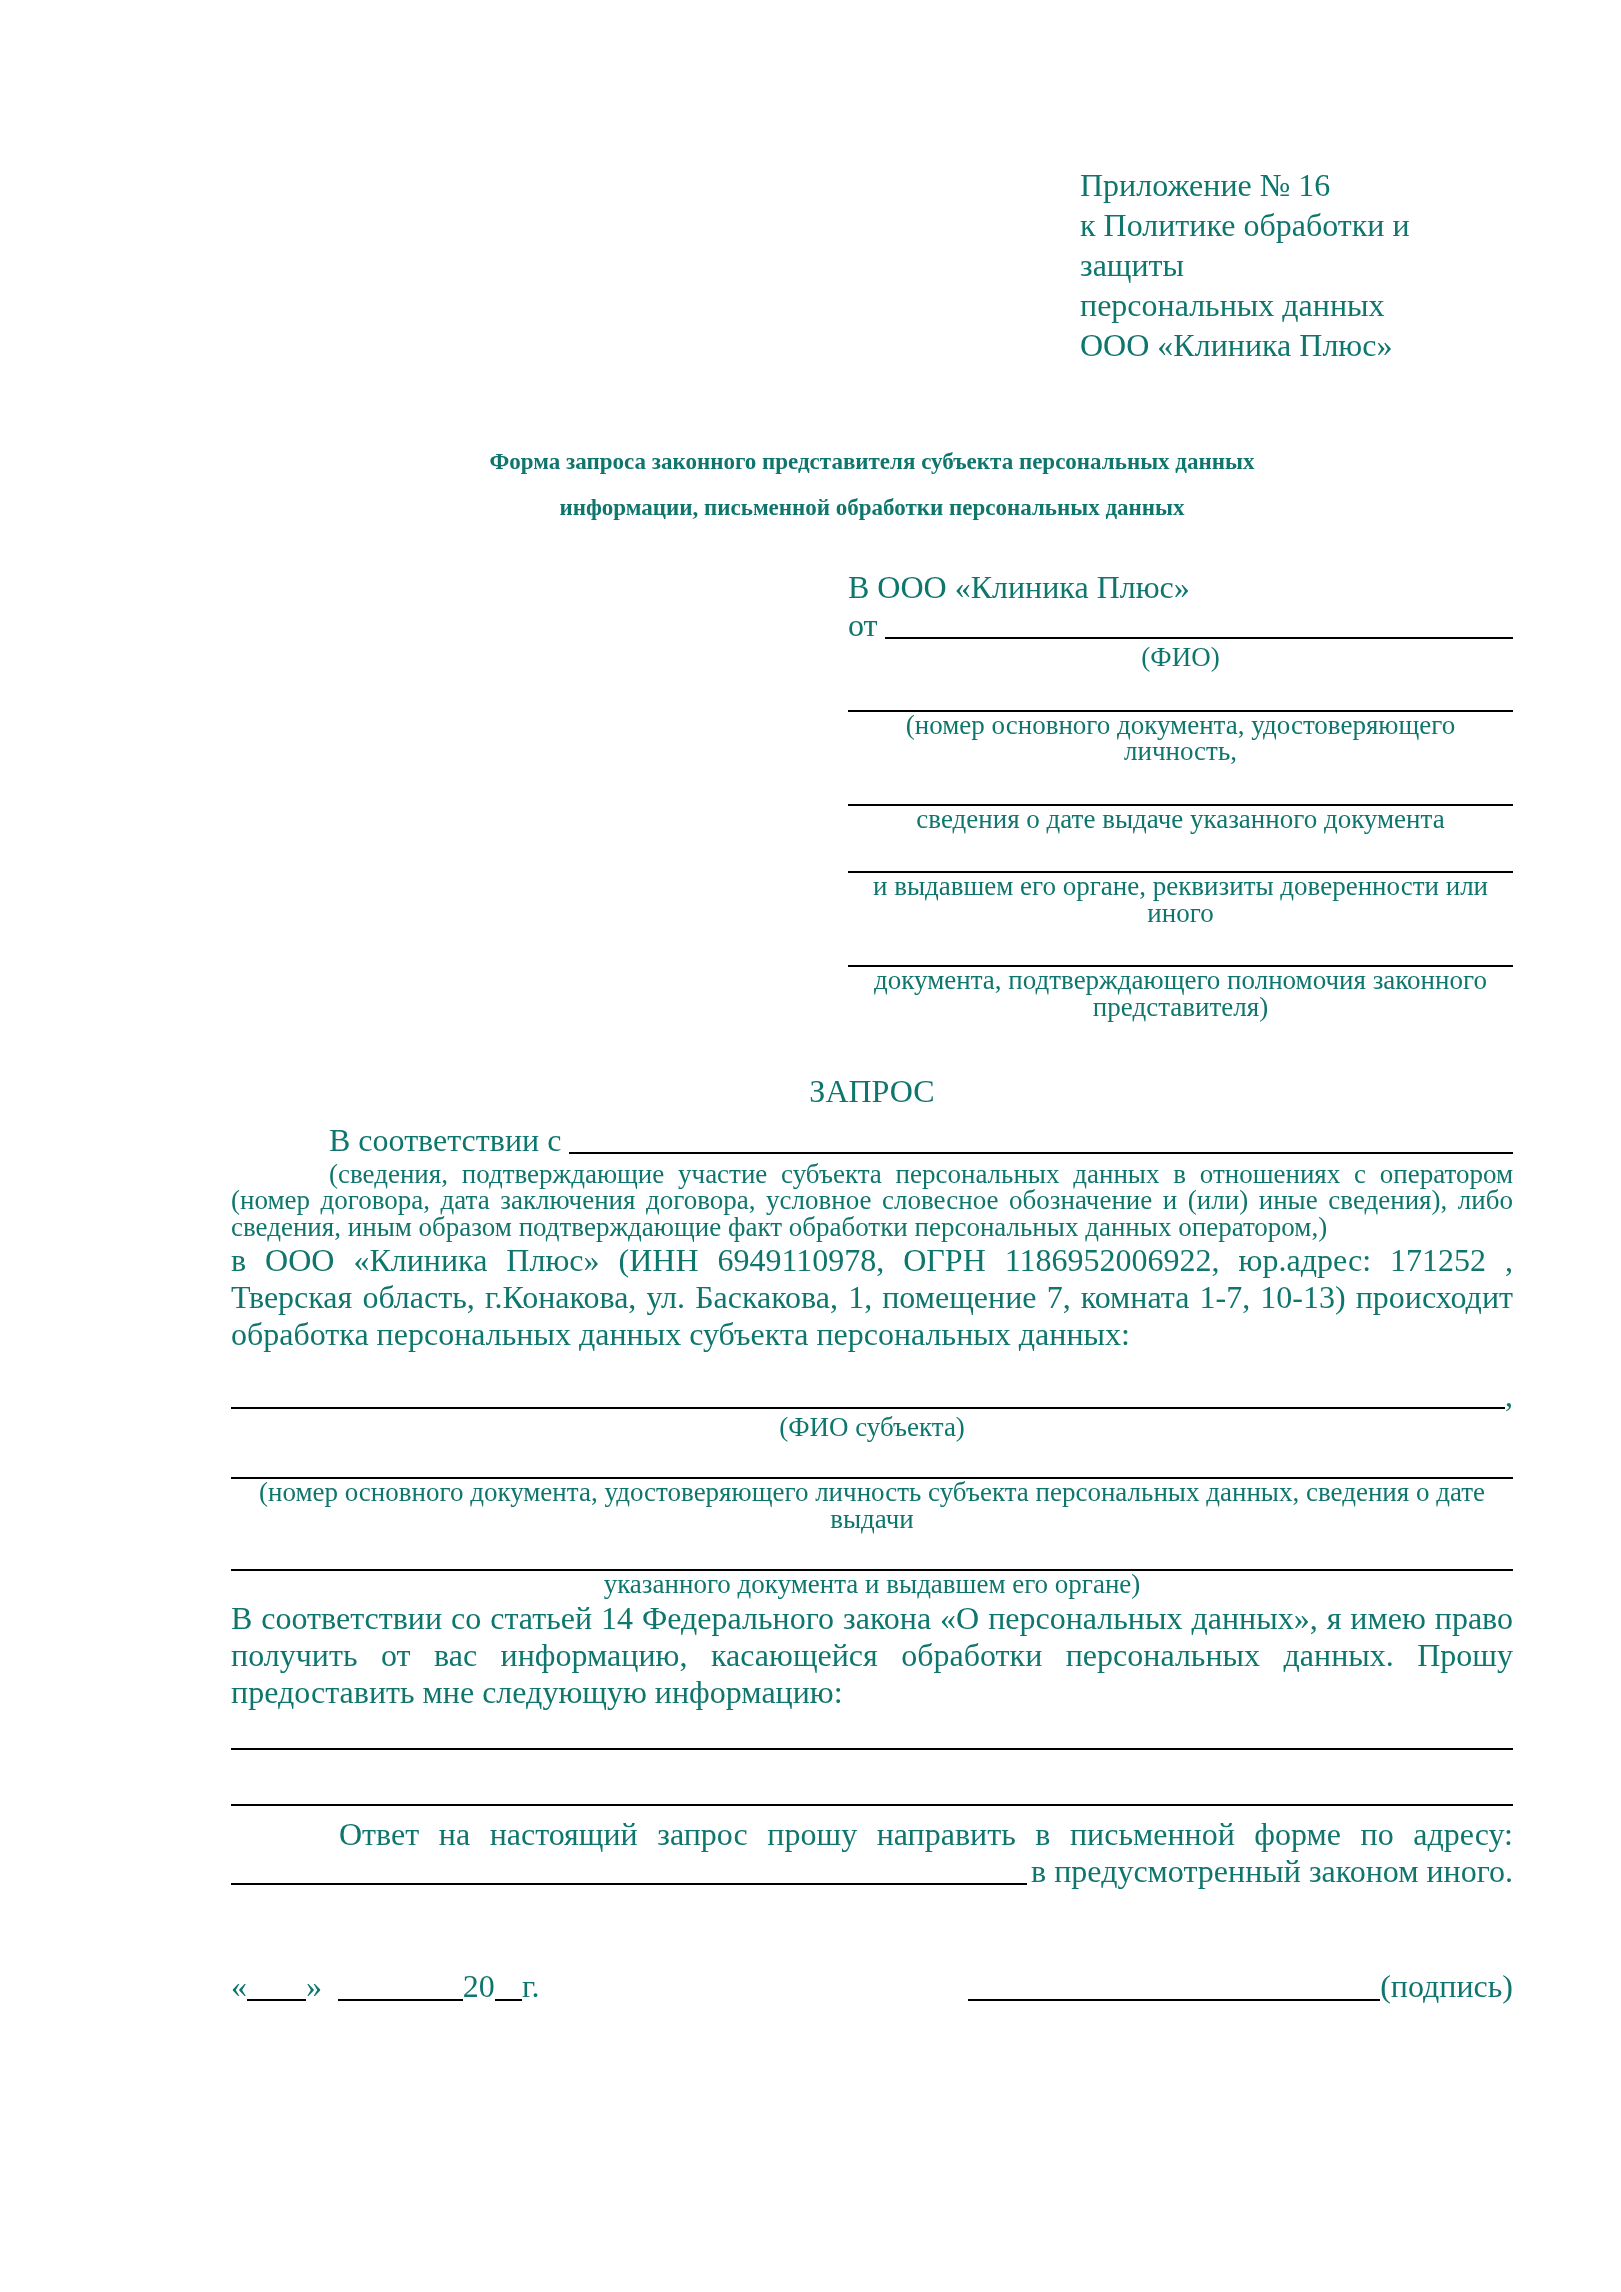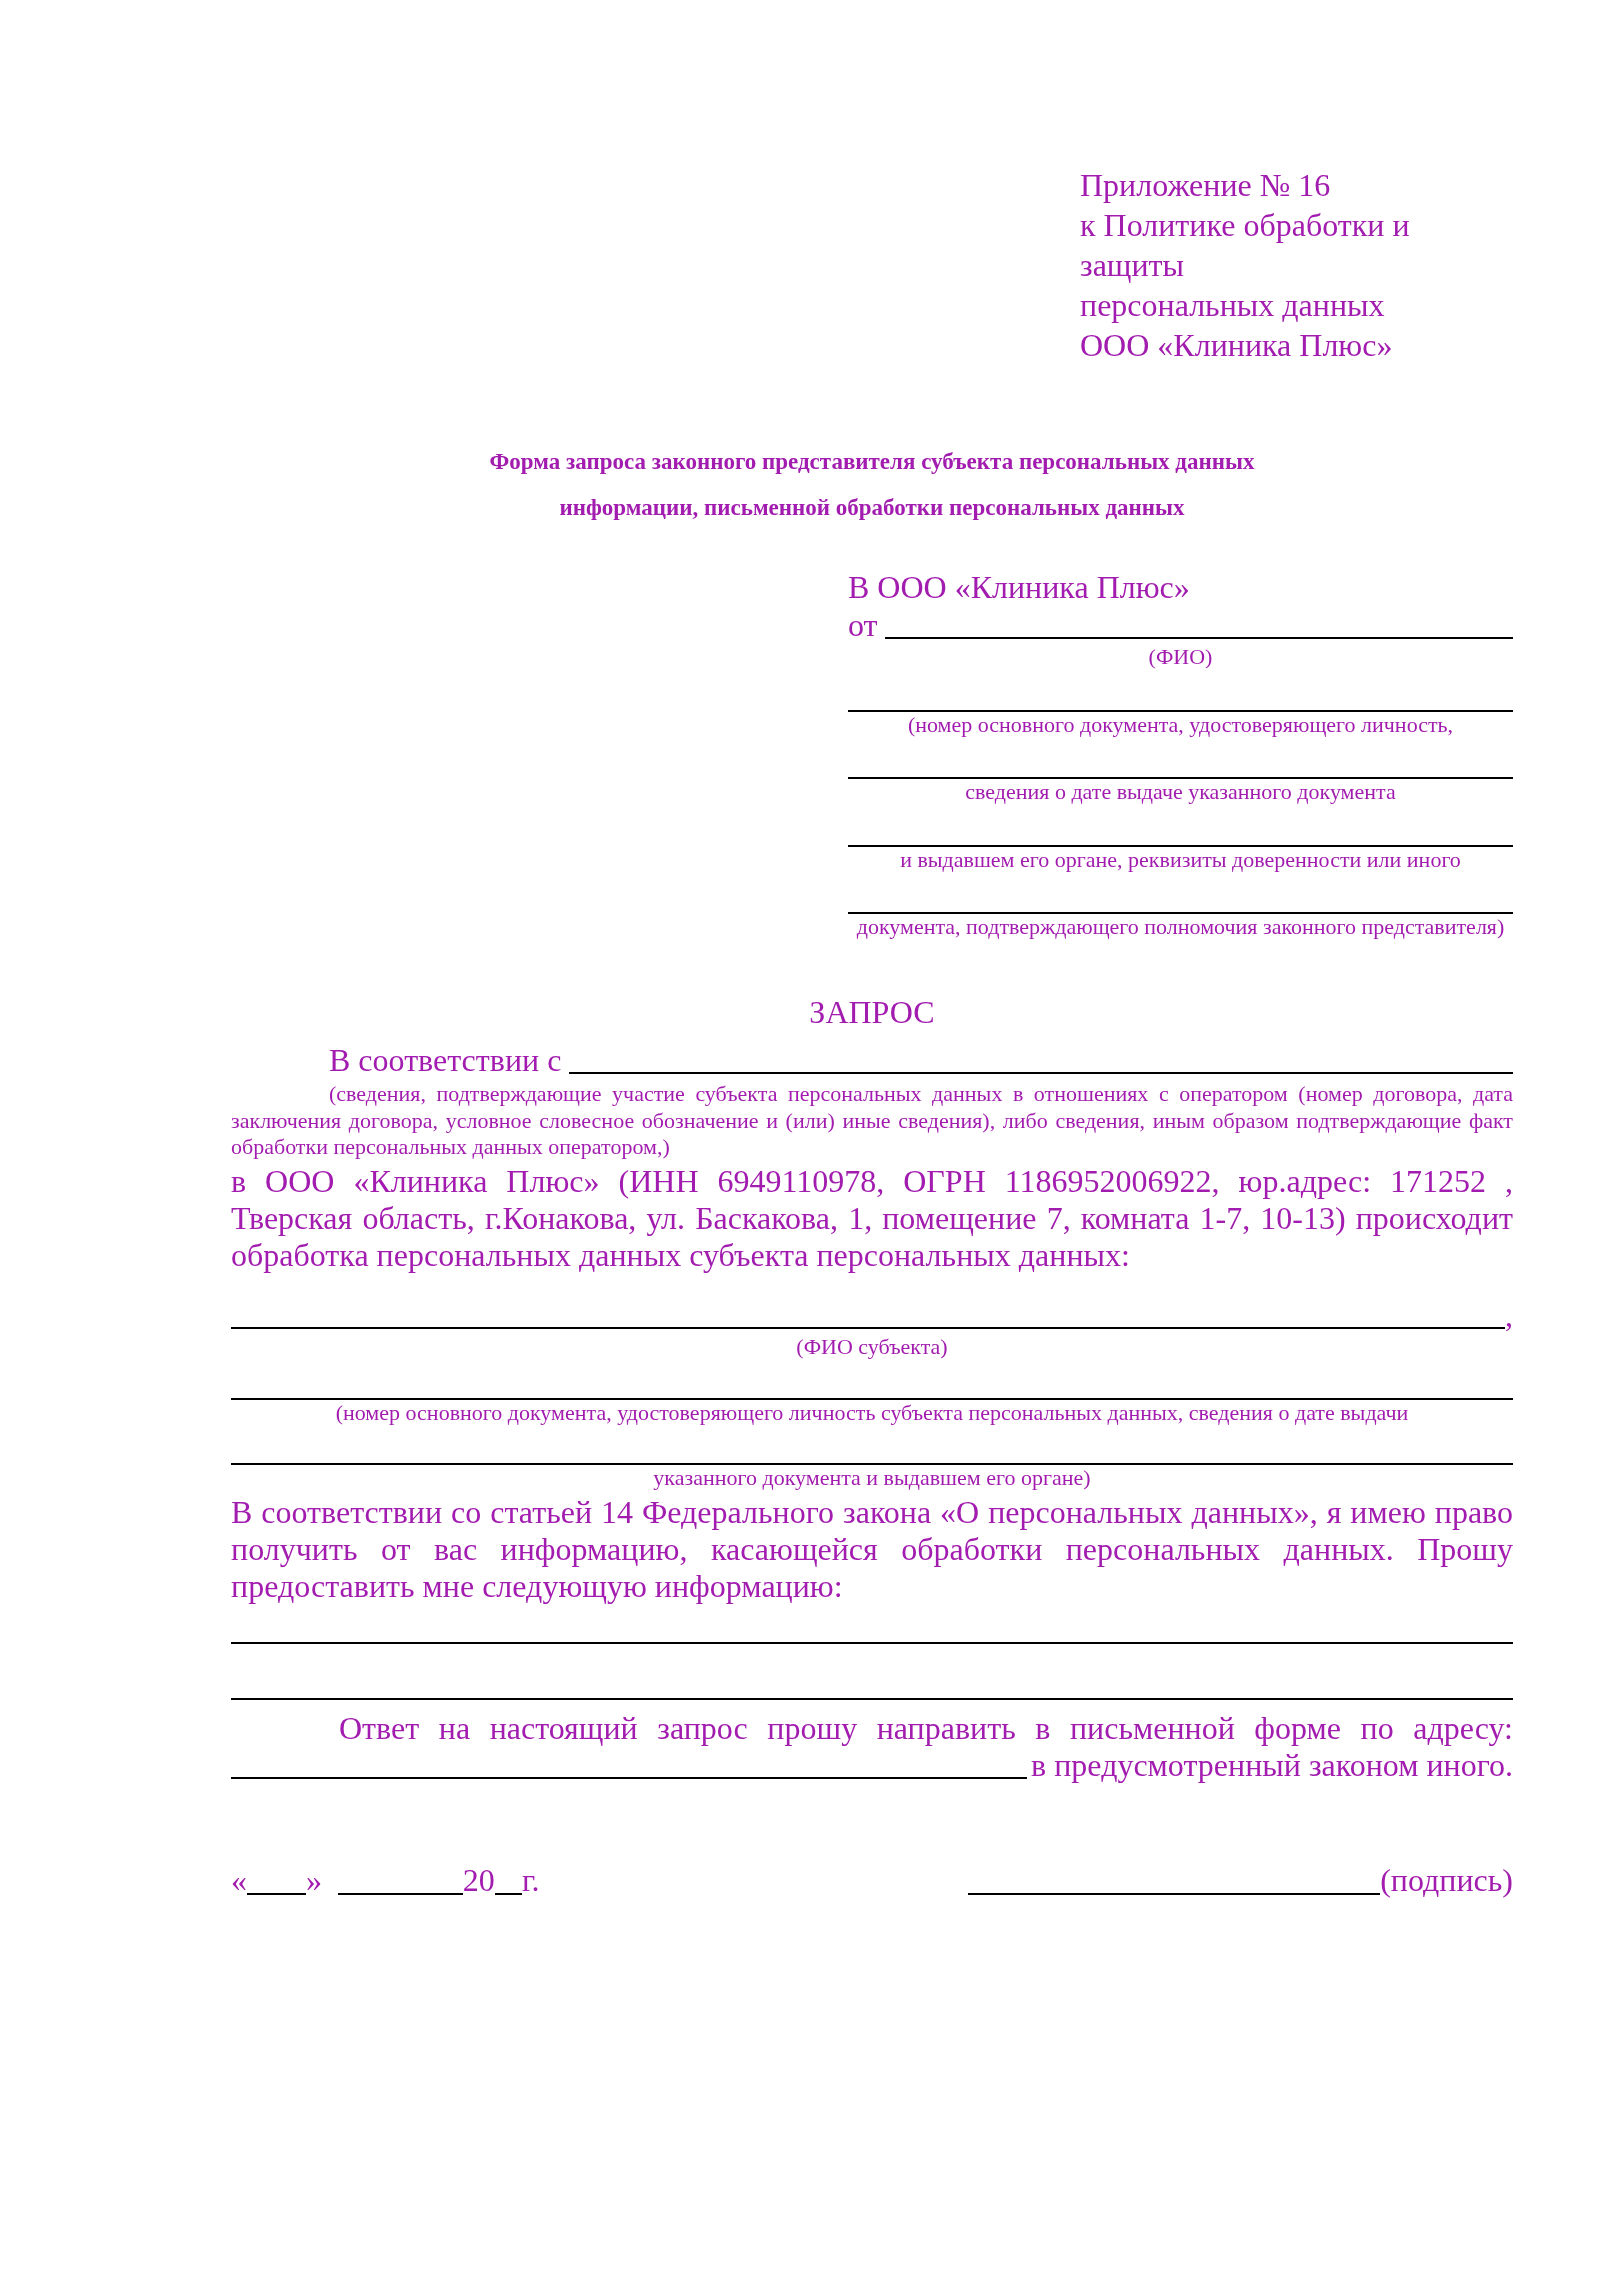--- a/index.html
+++ b/index.html
@@ -1,21 +1,21 @@
 <!DOCTYPE html>
 <html lang="ru"><head>
 <meta charset="utf-8">
 <style>
   html, body { margin: 0; padding: 0; background: #ffffff; }
   .page {
     position: relative;
     width: 1621px;
     height: 2293px;
     background: #ffffff;
-    color: #a21caf;
+    color: #0f766e;
     font-family: "Liberation Serif", "DejaVu Serif", serif;
     overflow: hidden;
   }
   .content {
     position: absolute;
     left: 231px;
     right: 108px;
     top: 0;
     font-size: 32px;
     line-height: 37px;
@@ -33,21 +33,21 @@
     font-weight: bold;
     line-height: 46px;
     text-align: center;
   }
   
   .addressee { margin-top: 37px; margin-left: 617px; }
   .addr-to { line-height: 39px; }
   .row { display: flex; }
   .row .lbl { white-space: nowrap; }
   .row .fill { flex: 1 1 auto; border-bottom: 2.9px solid #000; margin-bottom: 4.9px; margin-left: 7.8px; }
-  .caption { font-size: 22px; line-height: 26.5px; }
+  .caption { font-size: 27px; line-height: 26.5px; }
   .caption.center { text-align: center; }
   .rule { border-bottom: 2.9px solid #000; height: 0; }
   .addr-field .rule { margin-top: 39px; }
   
   .zapros { margin-top: 53px; text-align: center; }
   .accordance { margin-top: 11.8px; padding-left: 98px; }
   .caption-para { text-align: justify; text-indent: 98px; margin-top: 2px; }
   .para { text-align: justify; margin: 0; }
   .operator-para { margin-top: 2px; }
   .fio-line { margin-top: 23.5px; }

